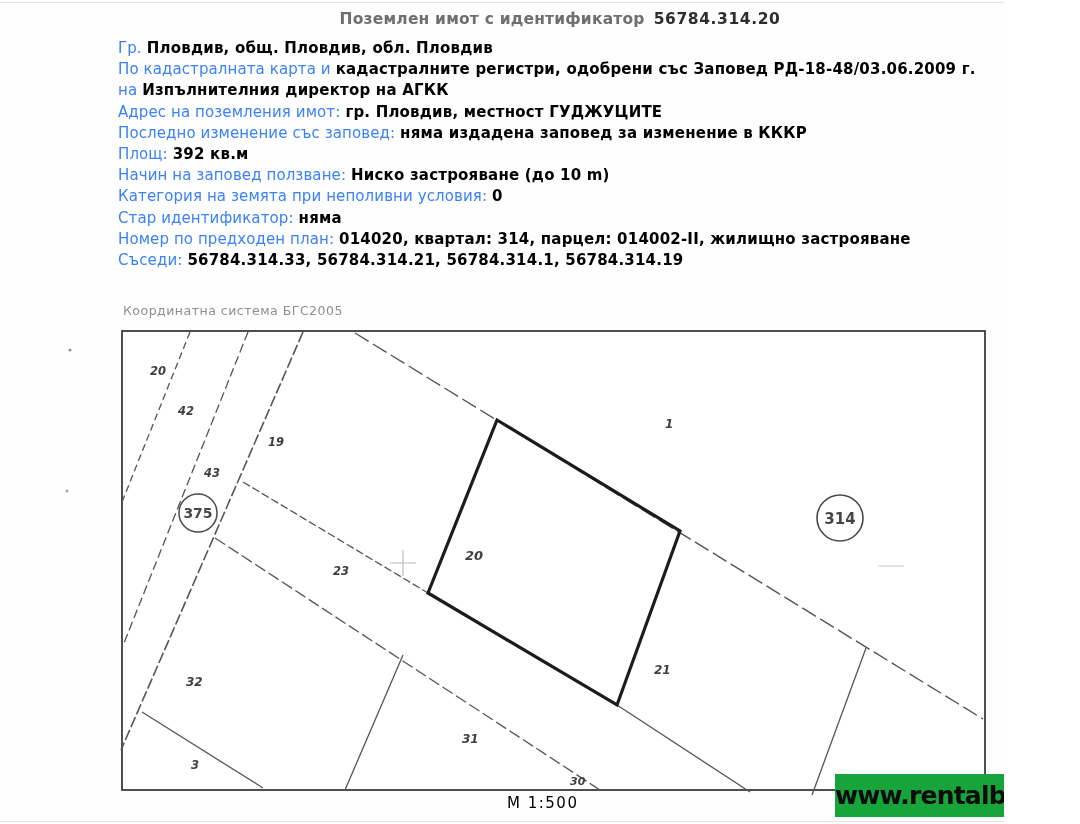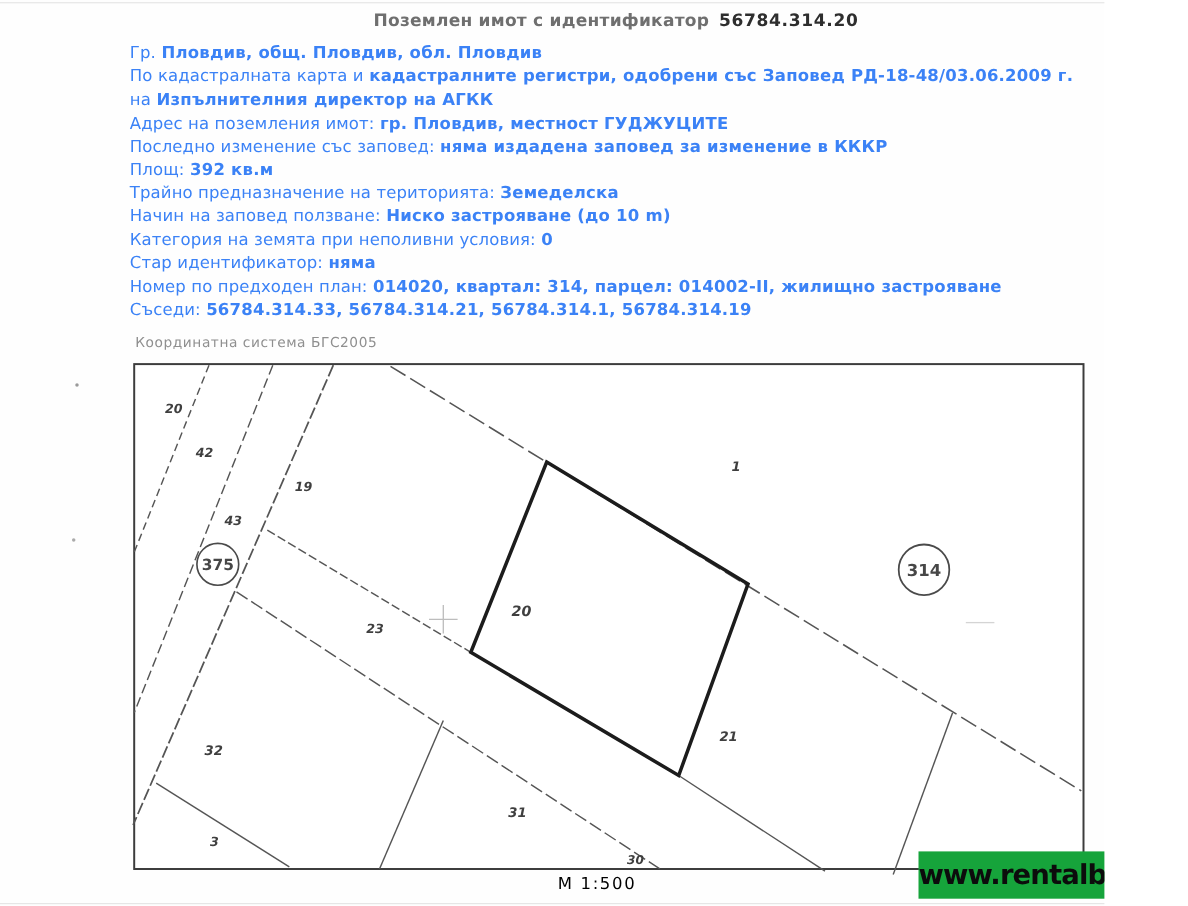--- a/index.html
+++ b/index.html
@@ -14,21 +14,21 @@
   .title {
     position:absolute; left:40px; top:10px; width:1040px; text-align:center;
     font-size:15.5px; white-space:nowrap; filter:blur(0.3px);
   }
   .t-pre { color:#6f6f6f; font-weight:700; margin-right:9px; letter-spacing:0.2px; }
   .t-num { color:#2e2e2e; font-weight:700; letter-spacing:0.6px; }
 
   .body-lines { position:absolute; left:118px; top:39px; filter:blur(0.3px); }
   .line { height:21.2px; font-size:15px; white-space:nowrap; }
   .pre  { color:#3b82f6; font-weight:500; margin-right:5px; letter-spacing:0.1px; }
-  .main { color:#3b82f6; font-weight:700; letter-spacing:0.2px; }
+  .main { color:#000000; font-weight:700; letter-spacing:0.2px; }
 
   .coord-sys {
     position:absolute; left:123px; top:303px; font-size:12.5px; color:#8f8f8f;
     letter-spacing:0.5px; filter:blur(0.45px);
   }
   .scale {
     position:absolute; left:507px; top:794px; font-size:15px; color:#000000;
     letter-spacing:1.5px; filter:blur(0.3px);
   }
   .watermark {
@@ -57,21 +57,20 @@
     <span class="t-pre">Поземлен имот с  идентификатор</span><span class="t-num">56784.314.20</span>
   </div>
 
   <div class="body-lines">
     <div class="line"><span class="pre">Гр.</span><span class="main">Пловдив, общ. Пловдив, обл. Пловдив</span></div>
     <div class="line"><span class="pre">По кадастралната карта и</span><span class="main">кадастралните регистри, одобрени със Заповед РД-18-48/03.06.2009 г.</span></div>
     <div class="line"><span class="pre">на</span><span class="main">Изпълнителния директор на АГКК</span></div>
     <div class="line"><span class="pre">Адрес на поземления имот:</span><span class="main">гр. Пловдив, местност ГУДЖУЦИТЕ</span></div>
     <div class="line"><span class="pre">Последно изменение със заповед:</span><span class="main">няма издадена заповед за изменение в КККР</span></div>
     <div class="line"><span class="pre">Площ:</span><span class="main">392 кв.м</span></div>
-    <div class="line"><span class="pre">Трайно предназначение на територията:</span><span class="main">Земеделска</span></div>
     <div class="line"><span class="pre">Начин на заповед ползване:</span><span class="main">Ниско застрояване (до 10 m)</span></div>
     <div class="line"><span class="pre">Категория на земята при неполивни условия:</span><span class="main">0</span></div>
     <div class="line"><span class="pre">Стар идентификатор:</span><span class="main">няма</span></div>
     <div class="line"><span class="pre">Номер по предходен план:</span><span class="main">014020, квартал: 314, парцел: 014002-II, жилищно застрояване</span></div>
     <div class="line"><span class="pre">Съседи:</span><span class="main">56784.314.33, 56784.314.21, 56784.314.1, 56784.314.19</span></div>
   </div>
 
   <div class="coord-sys">Координатна система БГС2005</div>
 
   <svg class="map" width="1080" height="824" viewBox="0 0 1080 824">

